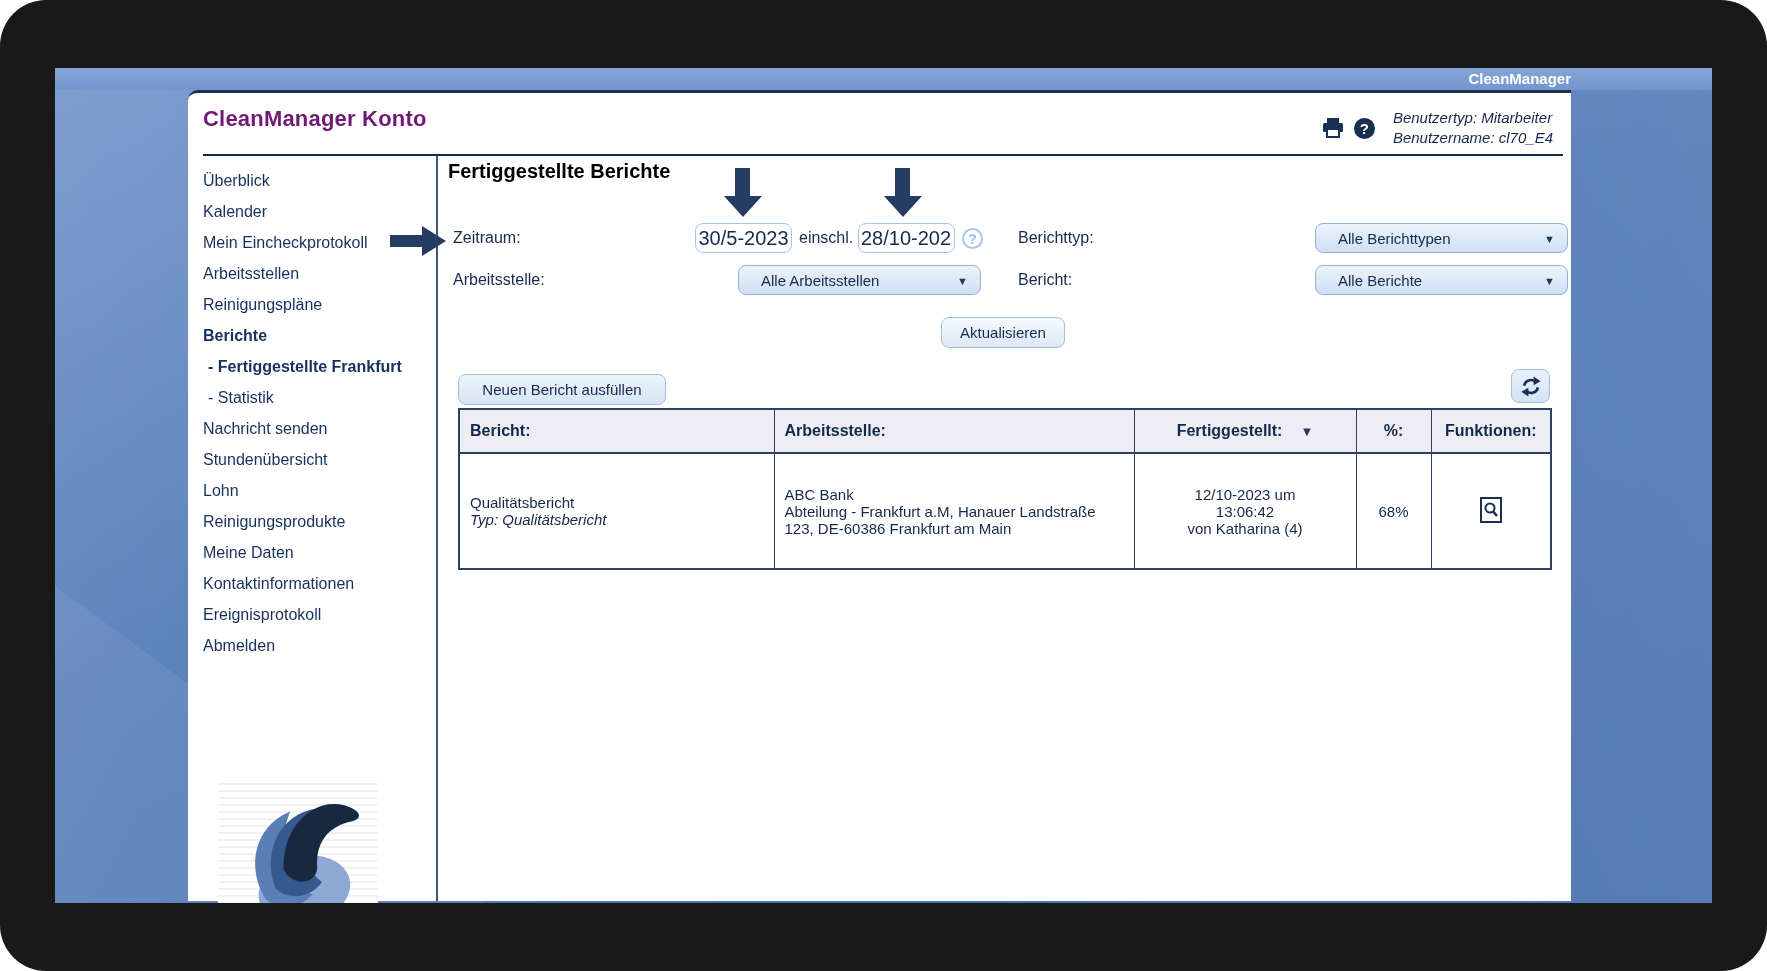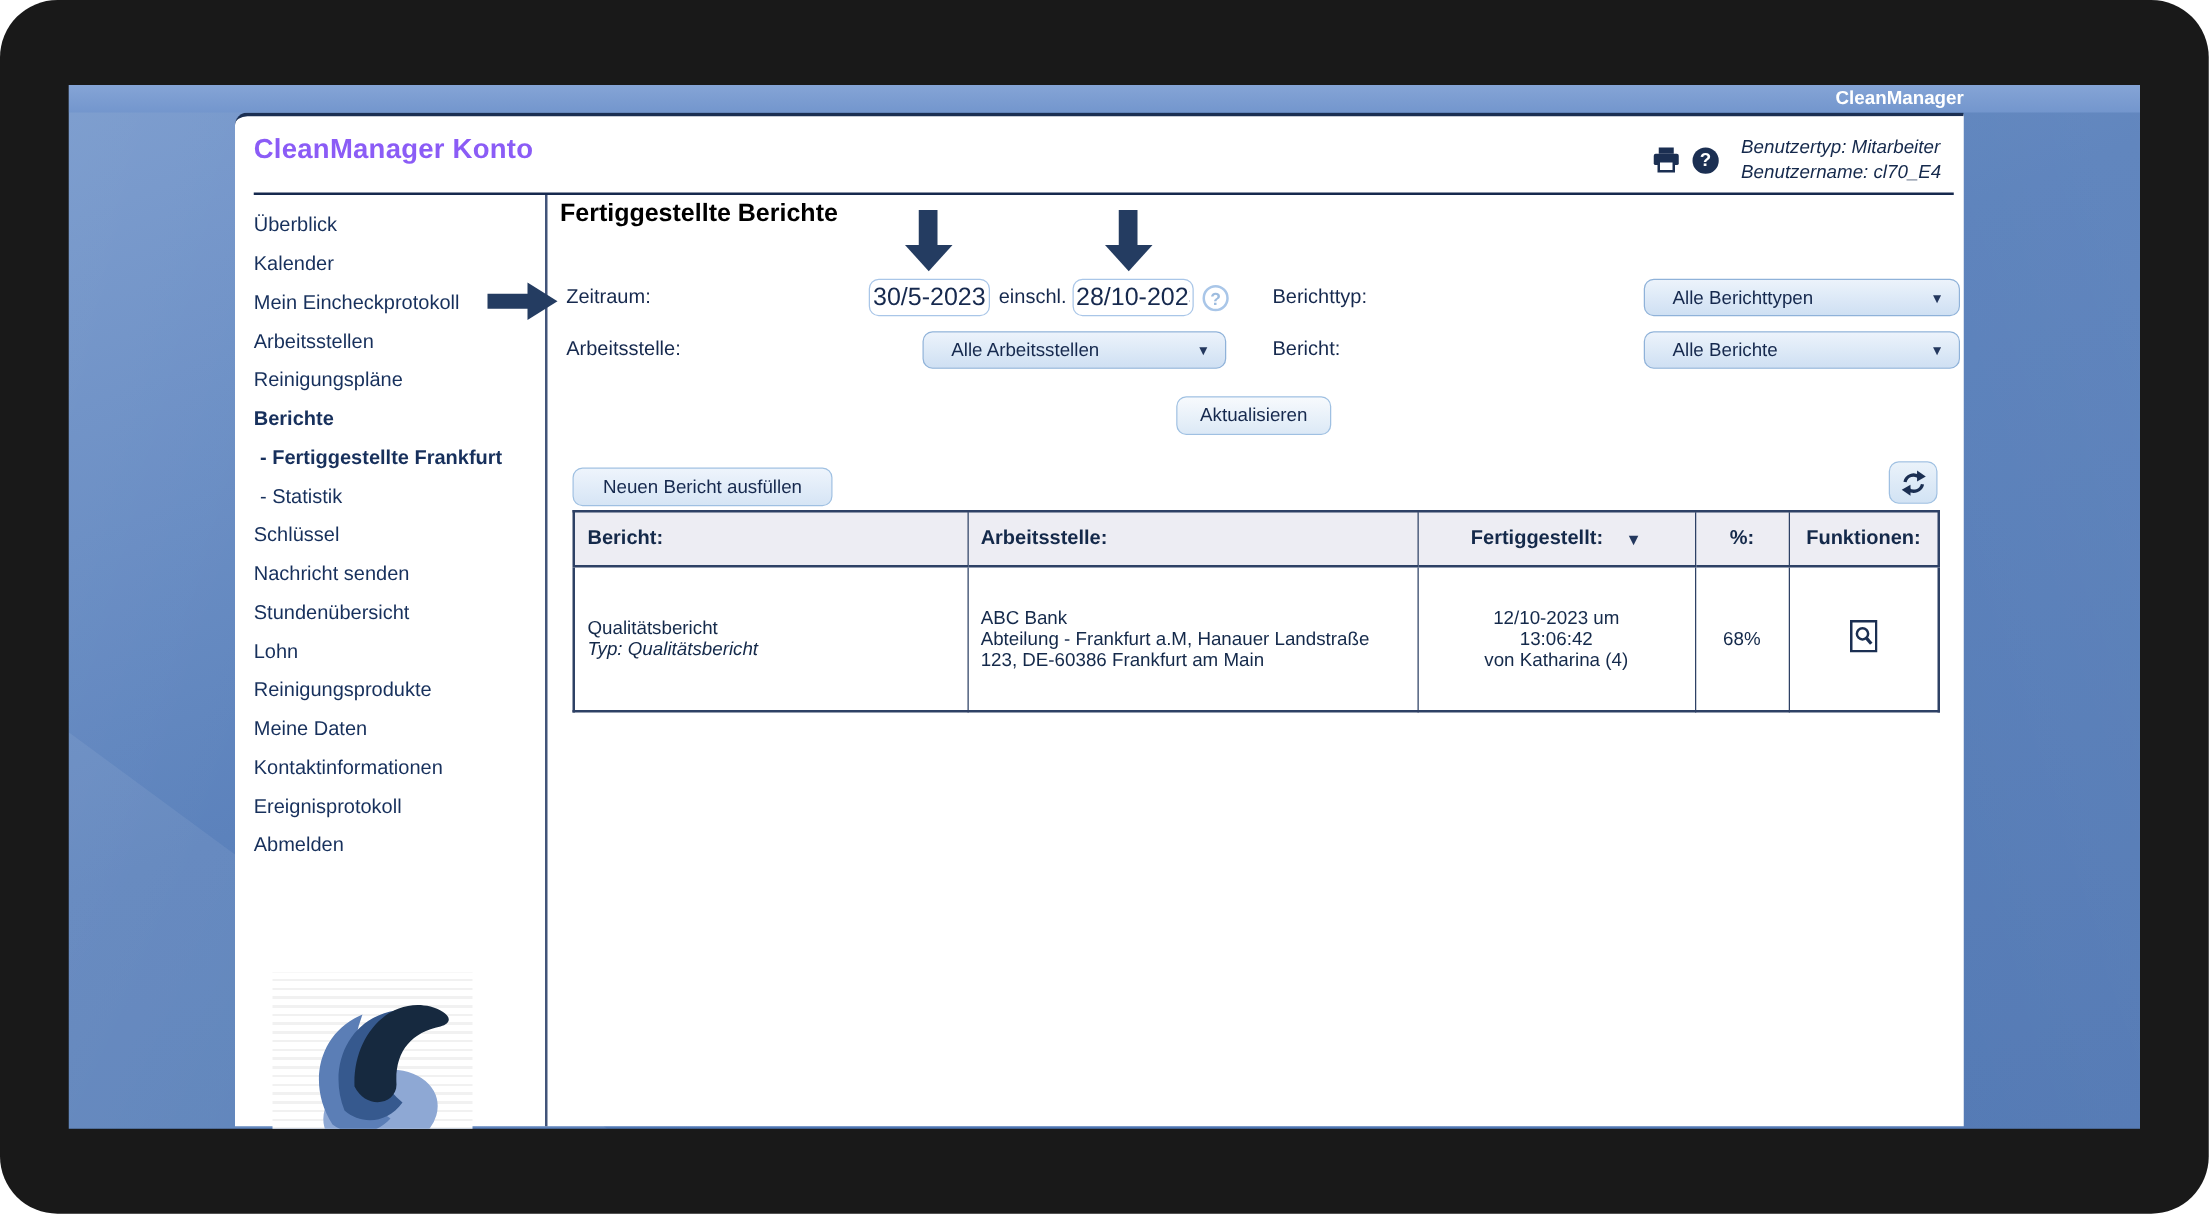--- a/index.html
+++ b/index.html
@@ -9,21 +9,21 @@
     background:linear-gradient(115deg,rgba(255,255,255,.12) 0%,rgba(255,255,255,0) 45%),
                linear-gradient(250deg,rgba(255,255,255,.10) 0%,rgba(255,255,255,0) 55%),
                linear-gradient(160deg,#6e92c9 0%,#5079b7 45%,#4a72b0 100%);}
   .facet{position:absolute;left:0;top:0;width:100%;height:100%;pointer-events:none;
     background:rgba(255,255,255,.07);clip-path:polygon(0 100%,26% 100%,0 62%);}
   .titlebar{position:absolute;left:0;top:0;width:100%;height:22px;background:linear-gradient(#85a4d6,#7396cd);
     color:#ffffff;font-weight:bold;font-size:15px;text-align:right;line-height:21px;padding-right:141px;box-sizing:border-box;}
   .card{position:absolute;left:133px;top:22px;width:1383px;height:811px;background:#ffffff;
     border-top:3px solid #1b2f52;border-radius:10px 0 0 0;box-sizing:border-box;display:flex;flex-direction:column;}
   .card-header{display:flex;justify-content:space-between;align-items:flex-start;padding:13px 18px 4px 15px;}
-  .page-title{font-size:22px;font-weight:bold;color:#8b5cf6;letter-spacing:.2px;}
+  .page-title{font-size:22px;font-weight:bold;color:#701a75;letter-spacing:.2px;}
   .header-right{display:flex;align-items:center;gap:10px;padding-top:2px;}
   .hdr-icons{display:flex;align-items:center;gap:9px;margin-right:8px;}
   .icon-btn{cursor:pointer;display:flex;align-items:center;}
   .help-circle{width:21px;height:21px;border-radius:50%;background:#1b2f52;color:#fff;font-weight:bold;
     font-size:15px;display:flex;align-items:center;justify-content:center;}
   .user-block{font-style:italic;font-size:15px;color:#15294c;text-align:left;line-height:20px;}
   .header-rule{height:0;border-bottom:2px solid #16294e;margin:2px 8px 0 15px;}
   .card-body{display:flex;flex:1;min-height:0;}
   .sidebar{width:250px;border-right:2px solid #42547a;padding:9px 0 0 15px;box-sizing:border-box;position:relative;}
   .side-item{font-size:16px;color:#17305c;line-height:31px;white-space:nowrap;cursor:pointer;}
@@ -98,21 +98,20 @@
       <div class="card-body">
         <div class="sidebar">
           <div class="side-item">Überblick</div>
           <div class="side-item">Kalender</div>
           <div class="side-item">Mein Eincheckprotokoll</div>
           <div class="side-item">Arbeitsstellen</div>
           <div class="side-item">Reinigungspläne</div>
           <div class="side-item bold">Berichte</div>
           <div class="side-item bold indent">- Fertiggestellte Frankfurt</div>
           <div class="side-item indent">- Statistik</div>
-          <div class="side-item">Schlüssel</div>
           <div class="side-item">Nachricht senden</div>
           <div class="side-item">Stundenübersicht</div>
           <div class="side-item">Lohn</div>
           <div class="side-item">Reinigungsprodukte</div>
           <div class="side-item">Meine Daten</div>
           <div class="side-item">Kontaktinformationen</div>
           <div class="side-item">Ereignisprotokoll</div>
           <div class="side-item">Abmelden</div>
 
           <div class="logo-box">

